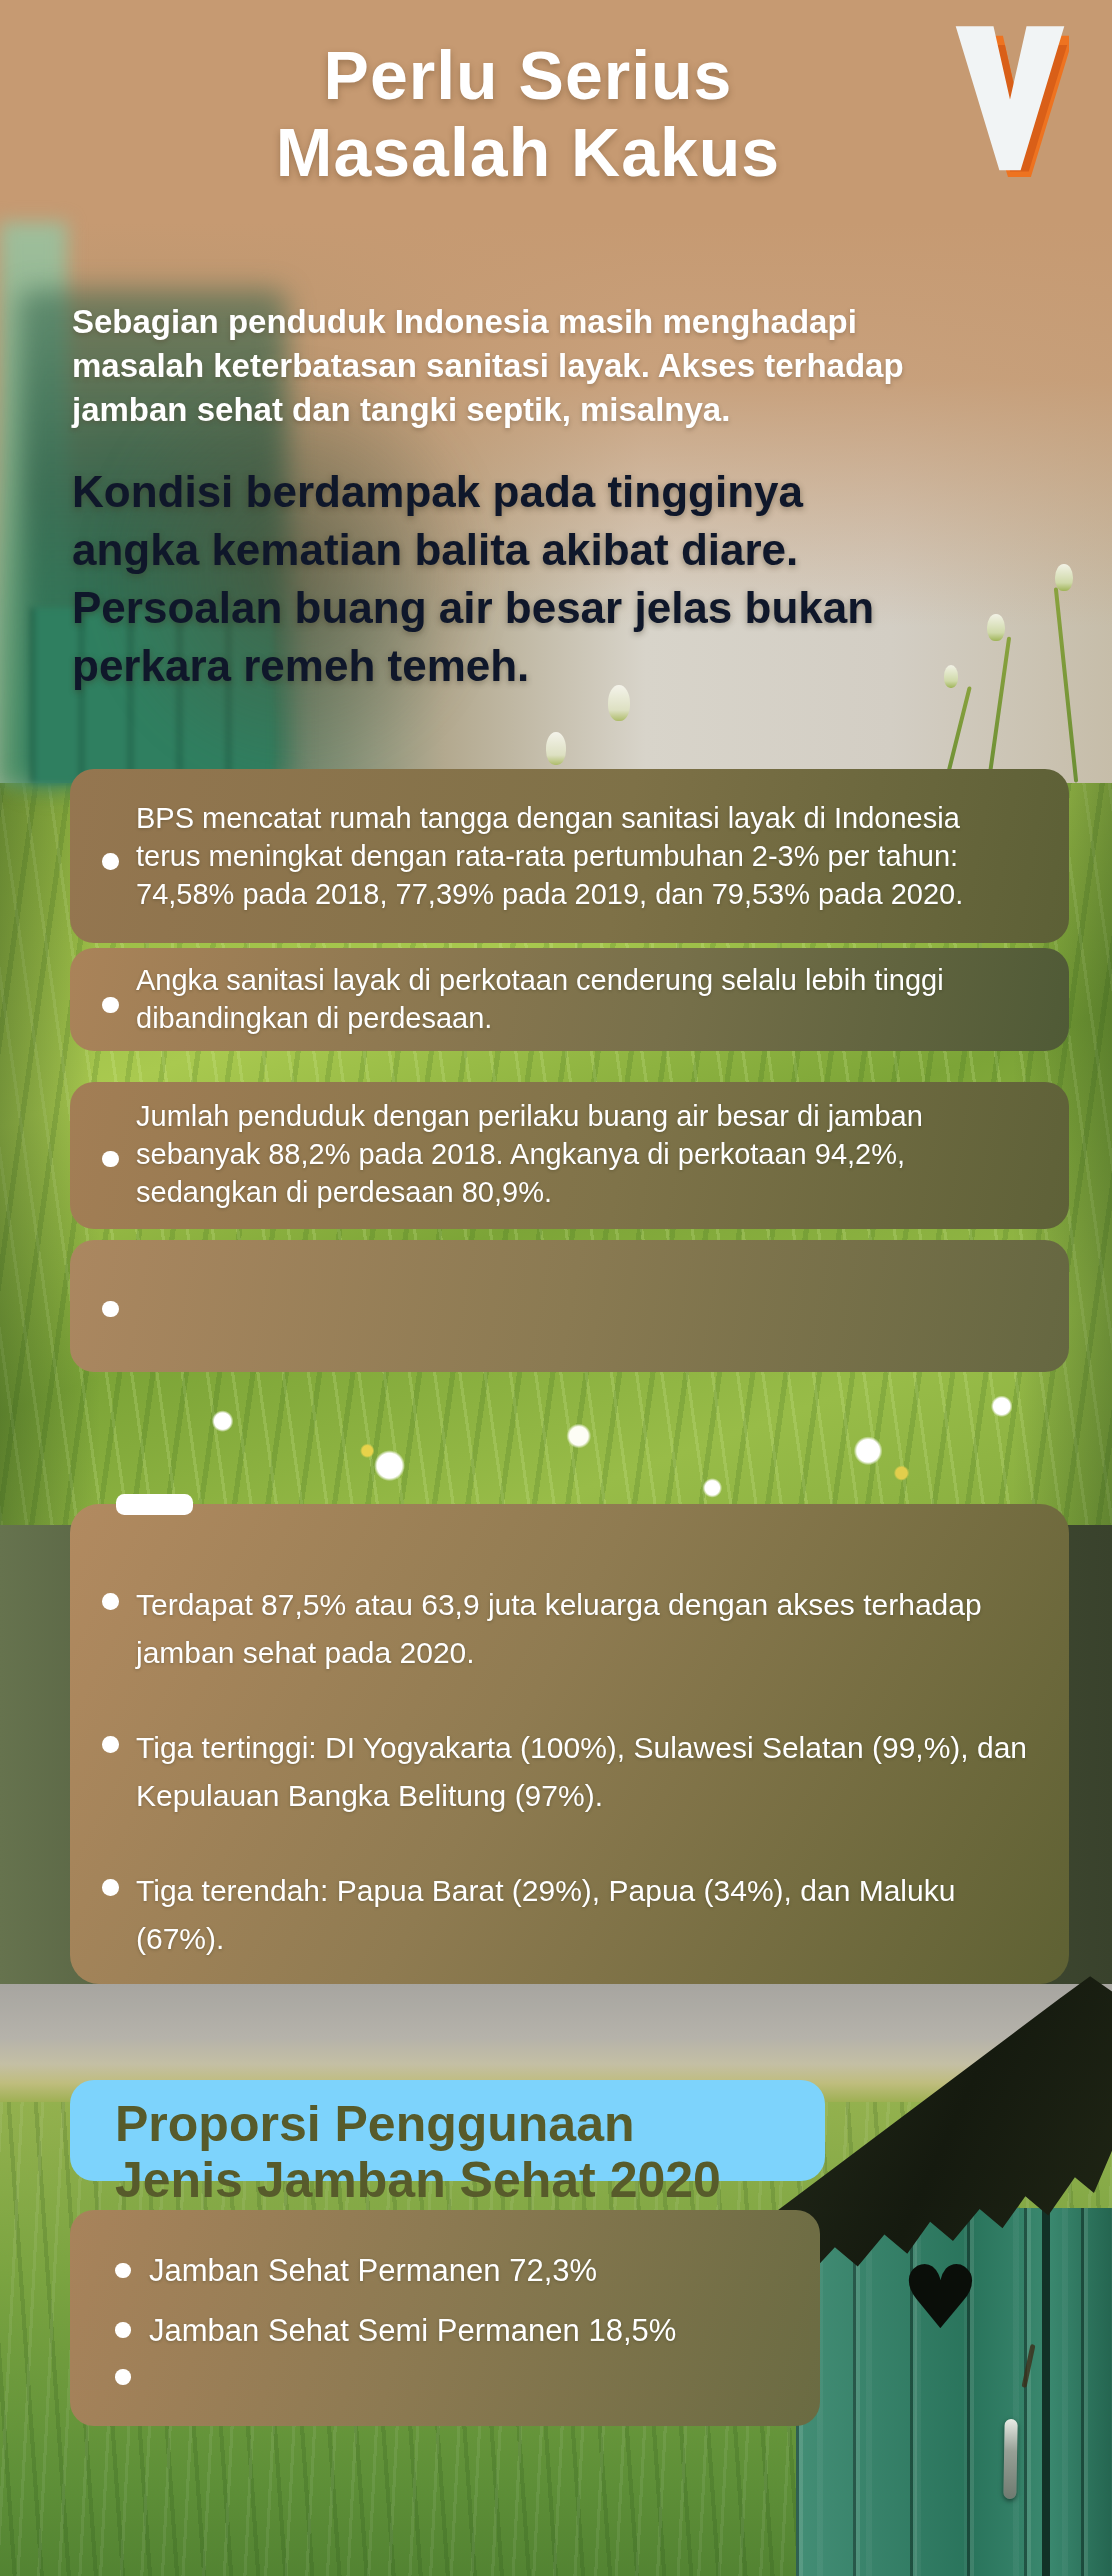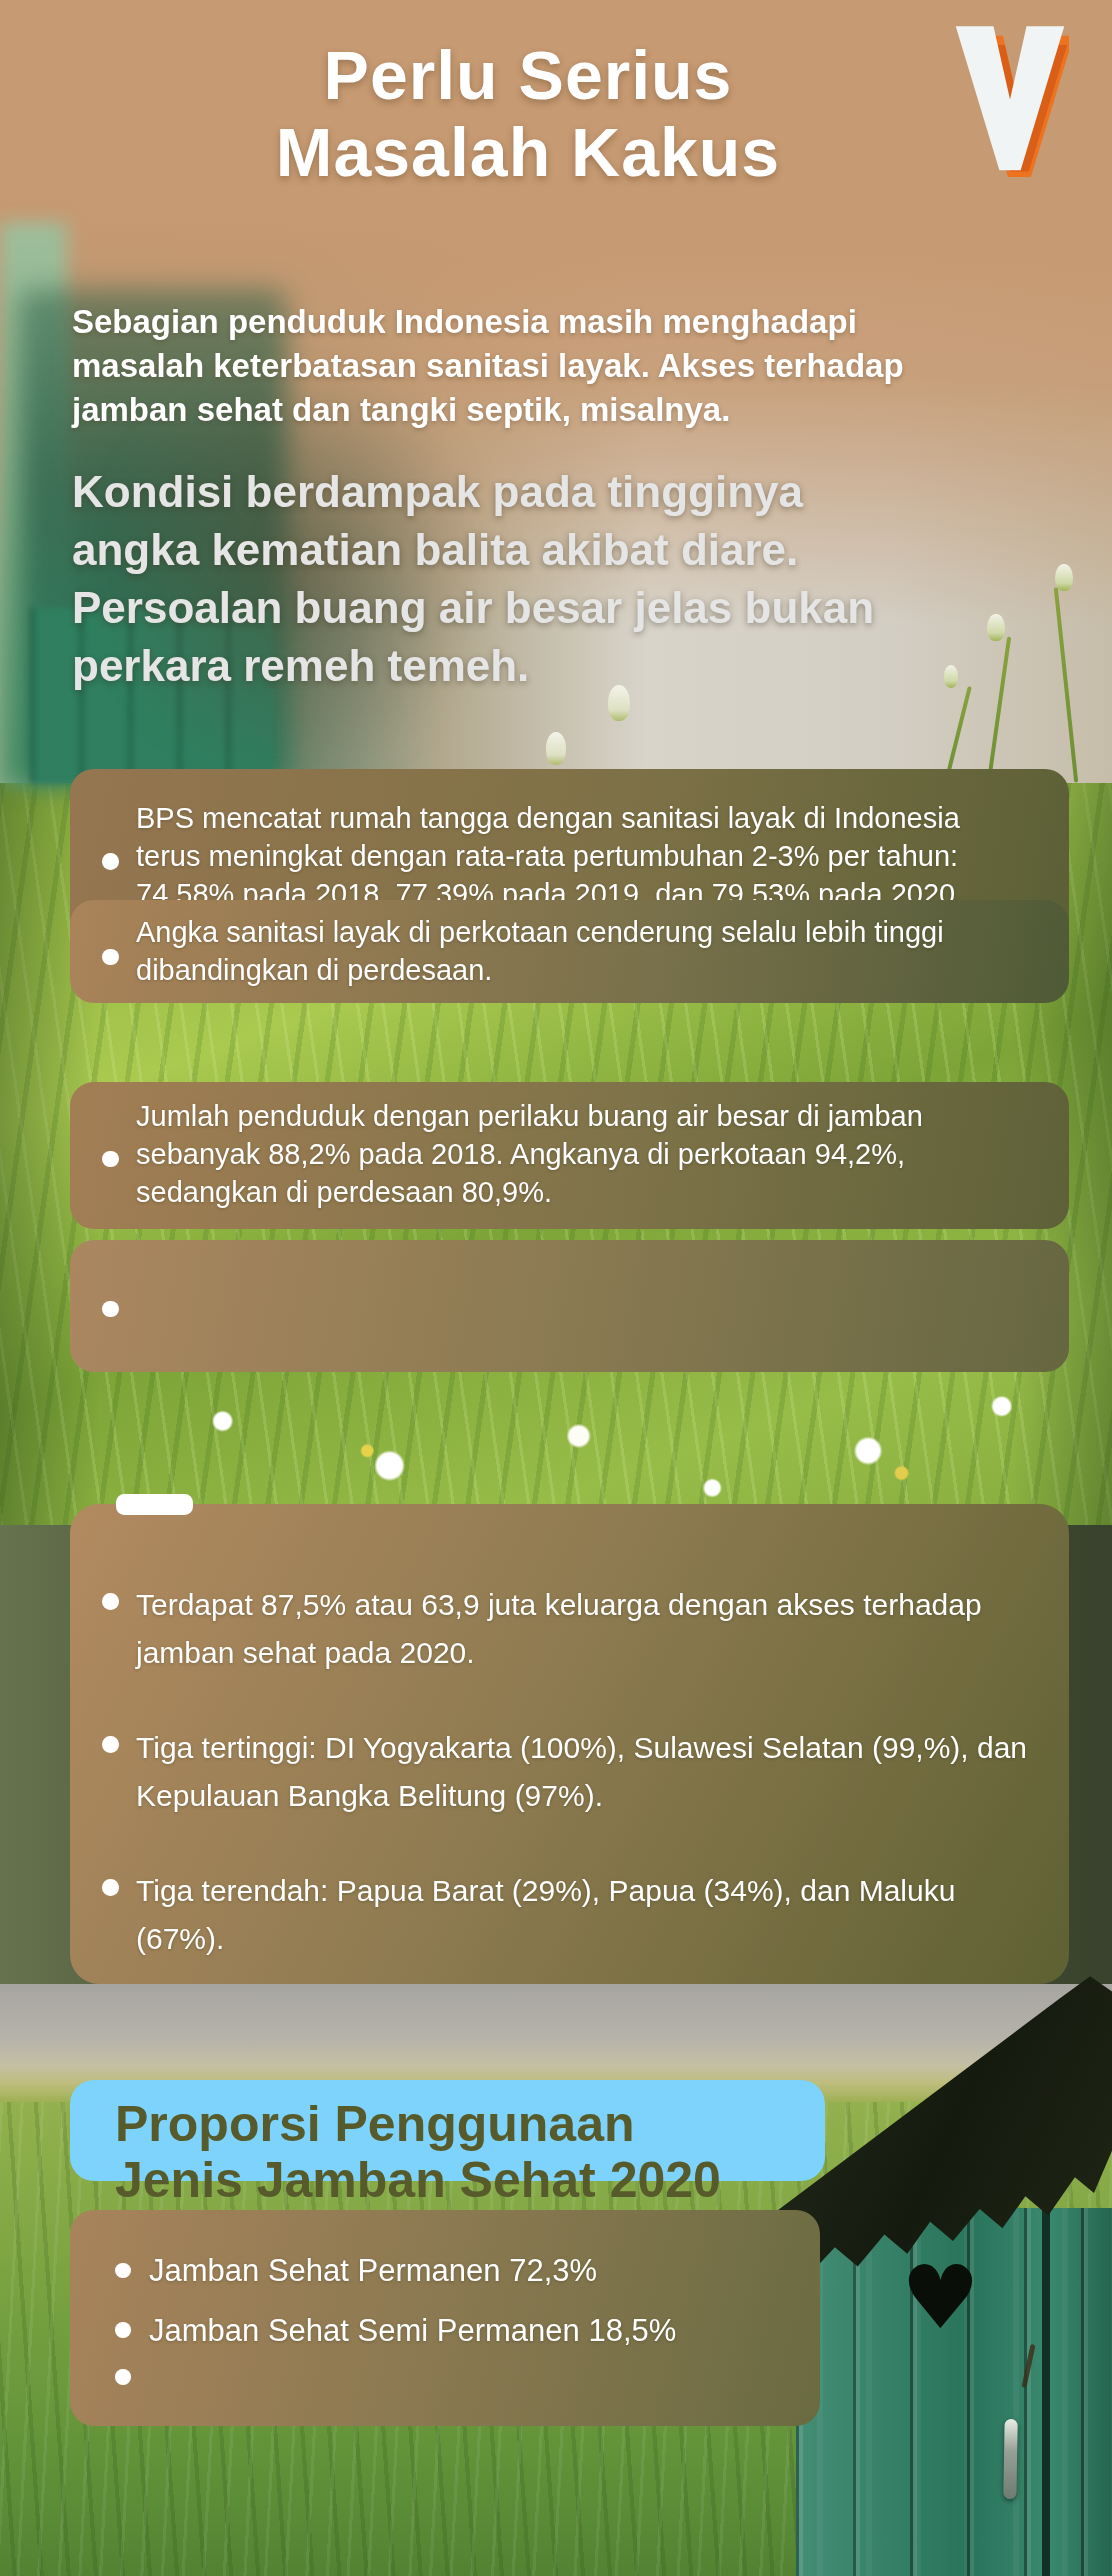--- a/index.html
+++ b/index.html
@@ -68,29 +68,29 @@
 
   
   .title-wrap{left:0;top:37px;width:1056px;text-align:center;}
   .title-line{font-size:68px;font-weight:800;color:#FFFFFF;line-height:77px;letter-spacing:1px;
     text-shadow:0 2.6px 7.2px rgba(96,64,34,.4);}
   .v-logo{left:951px;top:21.6px;width:118px;height:155px;}
 
   .intro{left:72px;top:300px;width:845px;font-size:33px;font-weight:600;line-height:44px;
     color:#FFFFFF;text-shadow:0 1.5px 4.1px rgba(80,60,40,.35);}
   .statement{left:72px;top:463px;width:814px;font-size:44px;font-weight:600;line-height:58px;
-    color:#e5e5e5;text-shadow:0 2.1px 6.2px rgba(60,50,30,.45);}
+    color:#0f172a;text-shadow:0 2.1px 6.2px rgba(60,50,30,.45);}
 
   
   .fact{left:70px;width:999px;border-radius:24px;display:flex;align-items:center;gap:17.5px;
     color:#FFFFFF;font-size:29px;font-weight:500;line-height:38px;
     padding:13.4px 41px 13.4px 32px;text-shadow:0 1px 3.1px rgba(40,40,20,.3);z-index:3;}
   .fact .dot,.bullet .dot{flex:none;width:16.5px;height:16.5px;margin-top:10.8px;border-radius:50%;background:#FFFFFF;}
   .fact-1{top:769px;min-height:174px;background:linear-gradient(100deg,#957650 0%,#7E7147 55%,#5C6036 100%);}
-  .fact-2{top:900px;min-height:96px;background:linear-gradient(100deg,#AA8359 0%,#77704A 60%,#4F5A36 100%);}
+  .fact-2{top:948px;min-height:96px;background:linear-gradient(100deg,#AA8359 0%,#77704A 60%,#4F5A36 100%);}
   .fact-3{top:1082px;min-height:147px;padding-top:10px;background:linear-gradient(100deg,#A37E55 0%,#7F7349 55%,#5E6138 100%);}
   .fact-4{top:1240px;min-height:132px;padding-top:8.8px;background:linear-gradient(100deg,#AB8760 0%,#8A7A52 50%,#656741 100%);}
 
   
   .marker{left:116px;top:1494px;width:77px;height:20.6px;border-radius:8.2px;background:#FFFFFF;z-index:5;}
   .access{left:70px;top:1504px;width:999px;height:480px;border-radius:29px;z-index:3;
     background:linear-gradient(118deg,#B28A60 0%,#8F7B51 45%,#5E6133 100%);
     padding:77px 41px 0 32px;}
   .bullet{display:flex;align-items:flex-start;gap:17.5px;color:#FFFFFF;font-size:30px;font-weight:500;
     line-height:48px;margin-bottom:47px;text-shadow:0 1px 3.1px rgba(40,40,20,.3);}

